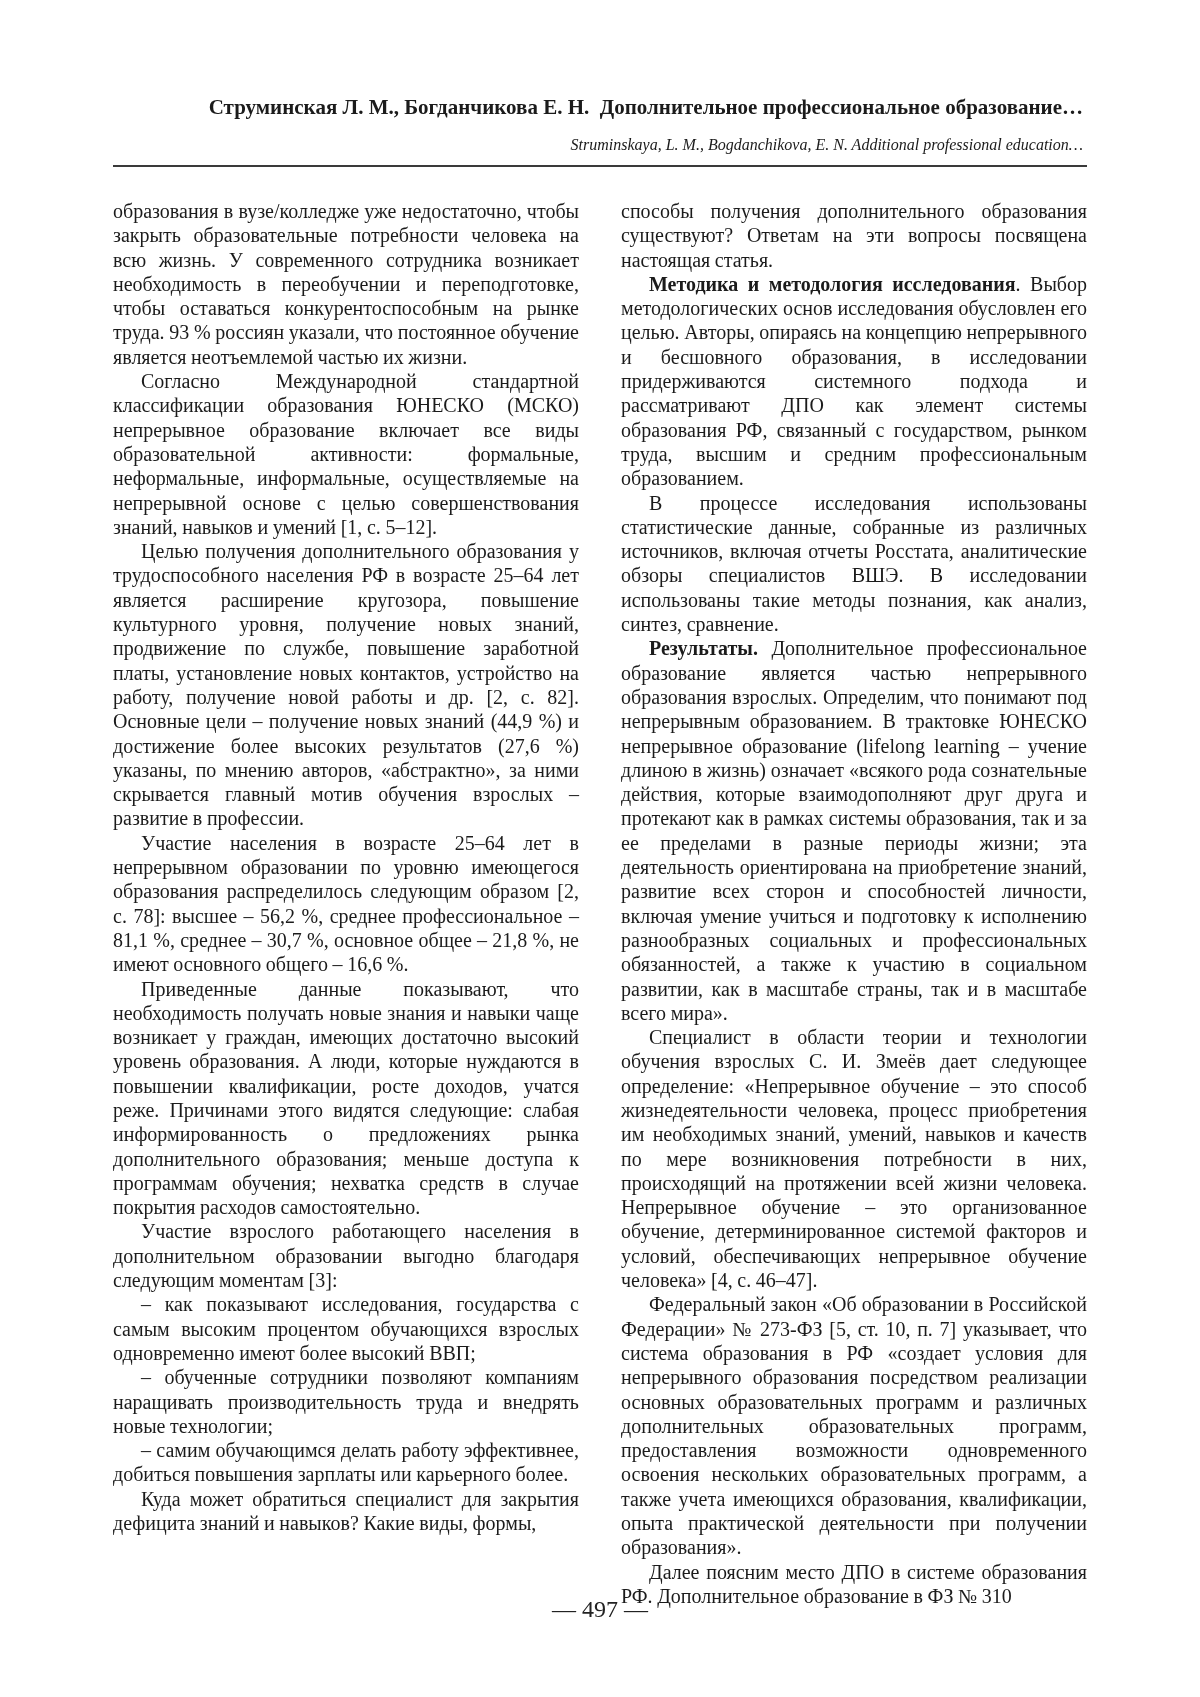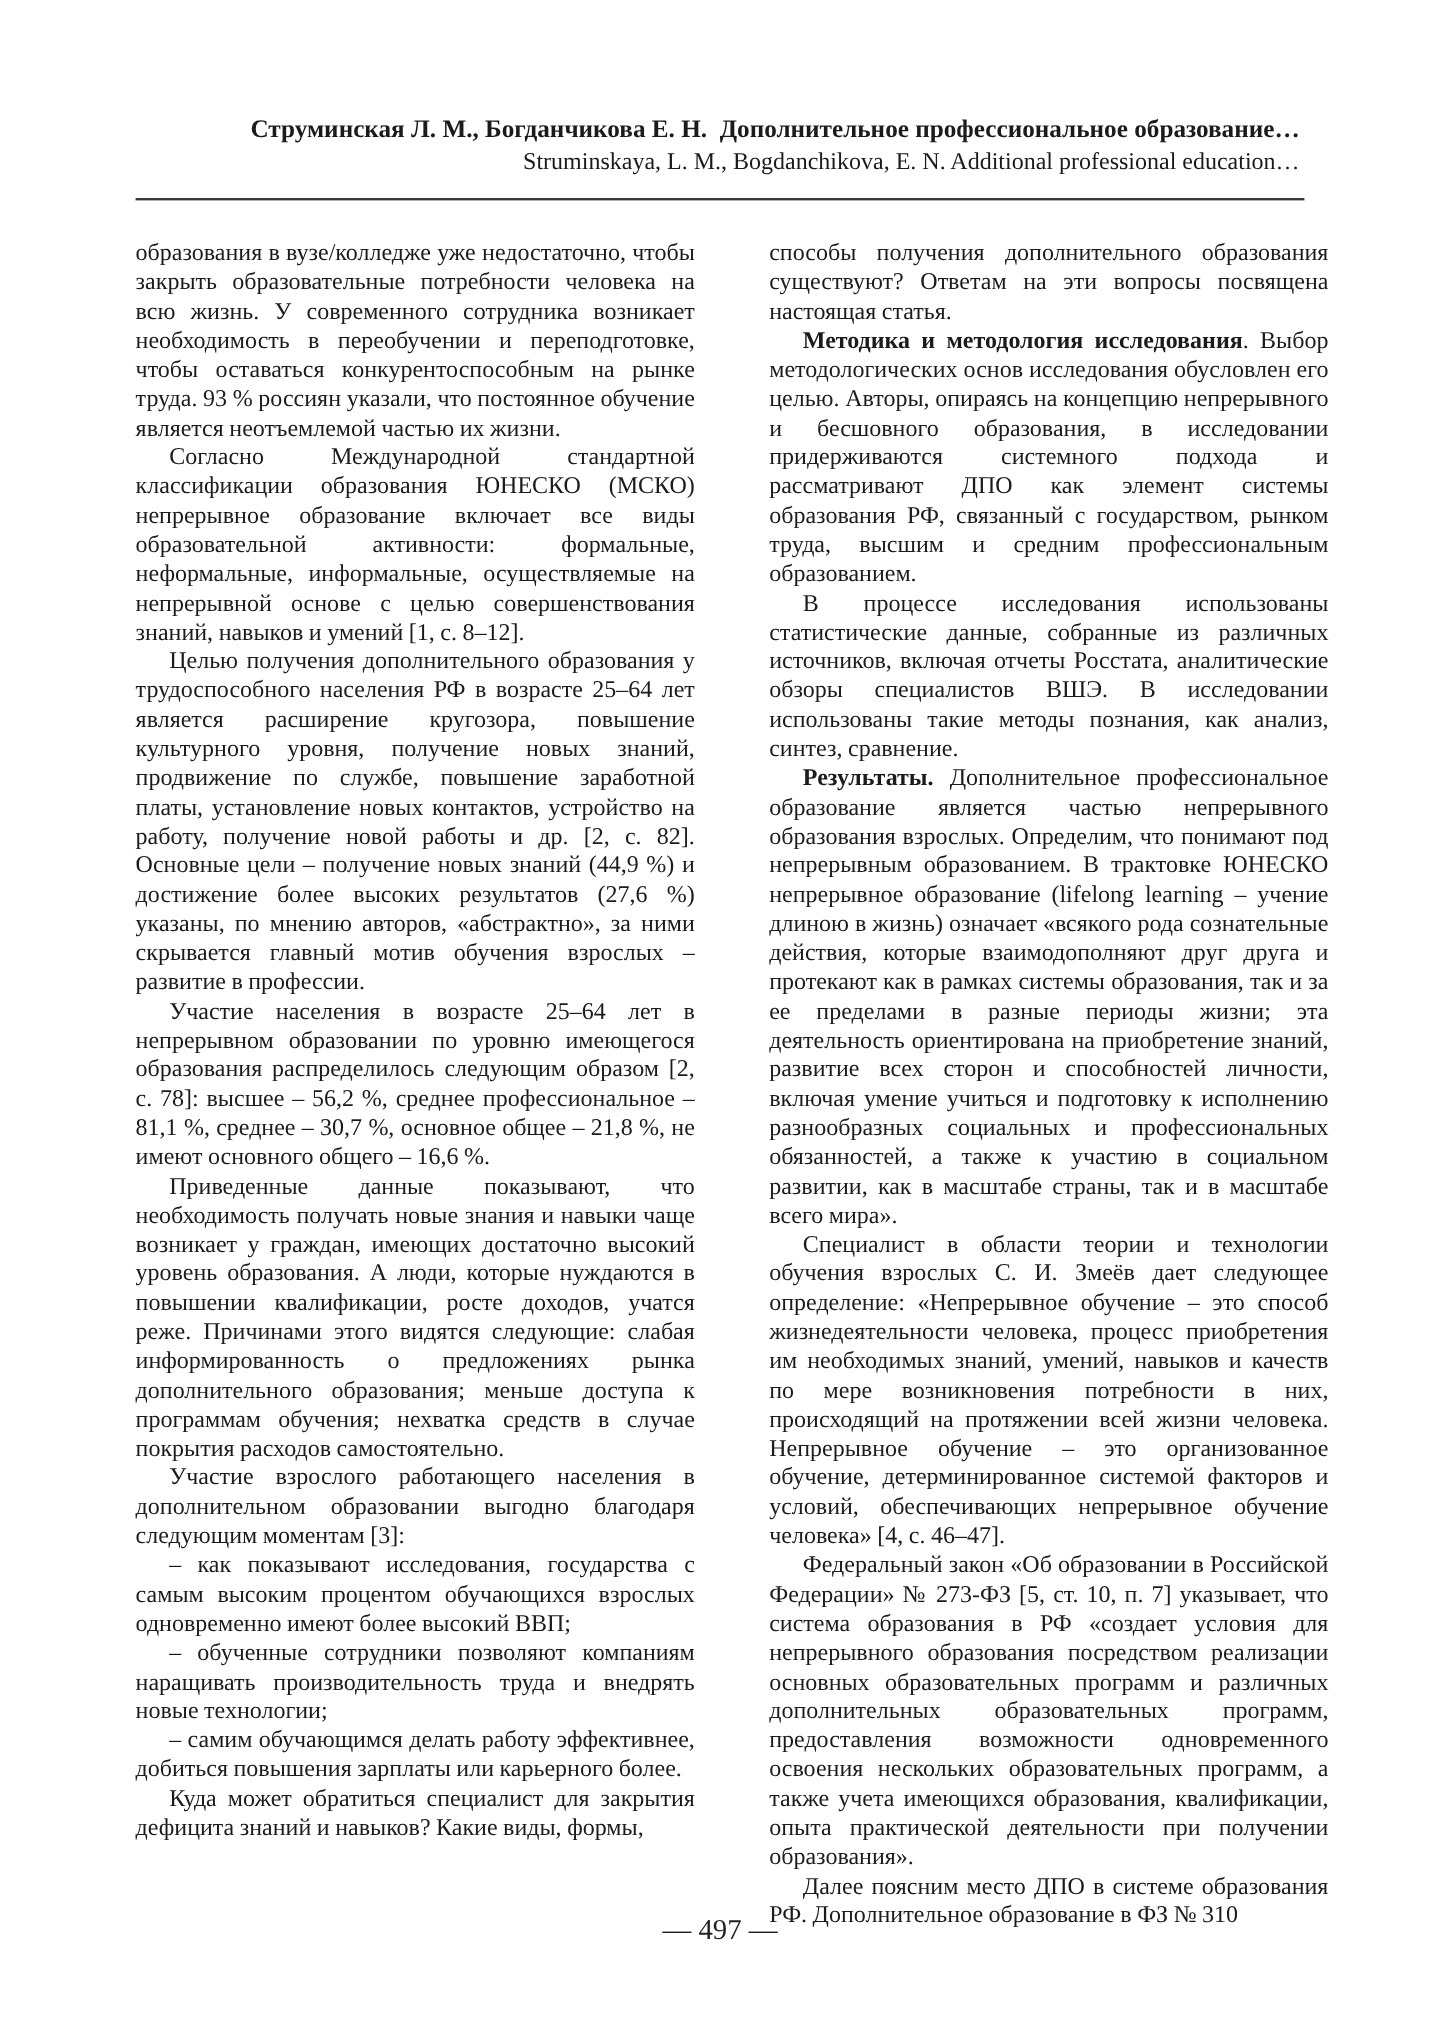--- a/index.html
+++ b/index.html
@@ -23,41 +23,42 @@
     top: 94px;
     text-align: right;
   }
   .running-header .h-ru {
     font-weight: bold;
     font-size: 21px;
     line-height: 26px;
     white-space: pre;
   }
   .running-header .h-en {
-    font-size: 20px;
+    font-size: 16px;
     line-height: 26px;
-    margin-top: 2px;
+    margin-top: 12px;
     white-space: pre;
+    font-style: italic;
   }
   .header-rule {
     position: absolute;
     left: 113px;
     width: 974px;
     top: 165px;
     border: none;
     border-top: 2px solid #3a3a3a;
     margin: 0;
   }
   .article-body {
     position: absolute;
     left: 113px;
     top: 199px;
     width: 974px;
     display: flex;
-    gap: 62px;
+    gap: 42px;
   }
   .col {
     width: 466px;
     flex: 0 0 466px;
   }
   .col p {
     margin: 0;
     font-size: 20px;
     line-height: 24.3px;
     text-align: justify;
@@ -85,21 +86,21 @@
   <header class="running-header">
     <div class="h-ru">Струминская Л. М., Богданчикова Е. Н.  Дополнительное профессиональное образование…</div>
     <div class="h-en">Struminskaya, L. M., Bogdanchikova, E. N. Additional professional education…</div>
   </header>
 
   <hr class="header-rule">
 
   <main class="article-body">
     <section class="col" id="col-left">
         <p>образования в вузе/колледже уже недостаточно, чтобы закрыть образовательные потребности человека на всю жизнь. У современного сотрудника возникает необходимость в переобучении и переподготовке, чтобы оставаться конкурентоспособным на рынке труда. 93 % россиян указали, что постоянное обучение является неотъемлемой частью их жизни.</p>
-        <p class="indent">Согласно Международной стандартной классификации образования ЮНЕСКО (МСКО) непрерывное образование включает все виды образовательной активности: формальные, неформальные, информальные, осуществляемые на непрерывной основе с целью совершенствования знаний, навыков и умений [1, с. 8–12].</p>
+        <p class="indent">Согласно Международной стандартной классификации образования ЮНЕСКО (МСКО) непрерывное образование включает все виды образовательной активности: формальные, неформальные, информальные, осуществляемые на непрерывной основе с целью совершенствования знаний, навыков и умений [1, с. 5–12].</p>
         <p class="indent">Целью получения дополнительного образования у трудоспособного населения РФ в возрасте 25–64 лет является расширение кругозора, повышение культурного уровня, получение новых знаний, продвижение по службе, повышение заработной платы, установление новых контактов, устройство на работу, получение новой работы и др. [2, с. 82]. Основные цели – получение новых знаний (44,9 %) и достижение более высоких результатов (27,6 %) указаны, по мнению авторов, «абстрактно», за ними скрывается главный мотив обучения взрослых – развитие в профессии.</p>
         <p class="indent">Участие населения в возрасте 25–64 лет в непрерывном образовании по уровню имеющегося образования распределилось следующим образом [2, с. 78]: высшее – 56,2 %, среднее профессиональное – 81,1 %, среднее – 30,7 %, основное общее – 21,8 %, не имеют основного общего – 16,6 %.</p>
         <p class="indent">Приведенные данные показывают, что необходимость получать новые знания и навыки чаще возникает у граждан, имеющих достаточно высокий уровень образования. А люди, которые нуждаются в повышении квалификации, росте доходов, учатся реже. Причинами этого видятся следующие: слабая информированность о предложениях рынка дополнительного образования; меньше доступа к программам обучения; нехватка средств в случае покрытия расходов самостоятельно.</p>
         <p class="indent">Участие взрослого работающего населения в дополнительном образовании выгодно благодаря следующим моментам [3]:</p>
         <p class="indent">– как показывают исследования, государства с самым высоким процентом обучающихся взрослых одновременно имеют более высокий ВВП;</p>
         <p class="indent">– обученные сотрудники позволяют компаниям наращивать производительность труда и внедрять новые технологии;</p>
         <p class="indent">– самим обучающимся делать работу эффективнее, добиться повышения зарплаты или карьерного более.</p>
         <p class="indent">Куда может обратиться специалист для закрытия дефицита знаний и навыков? Какие виды, формы,</p>
       </section>
     <section class="col" id="col-right">

